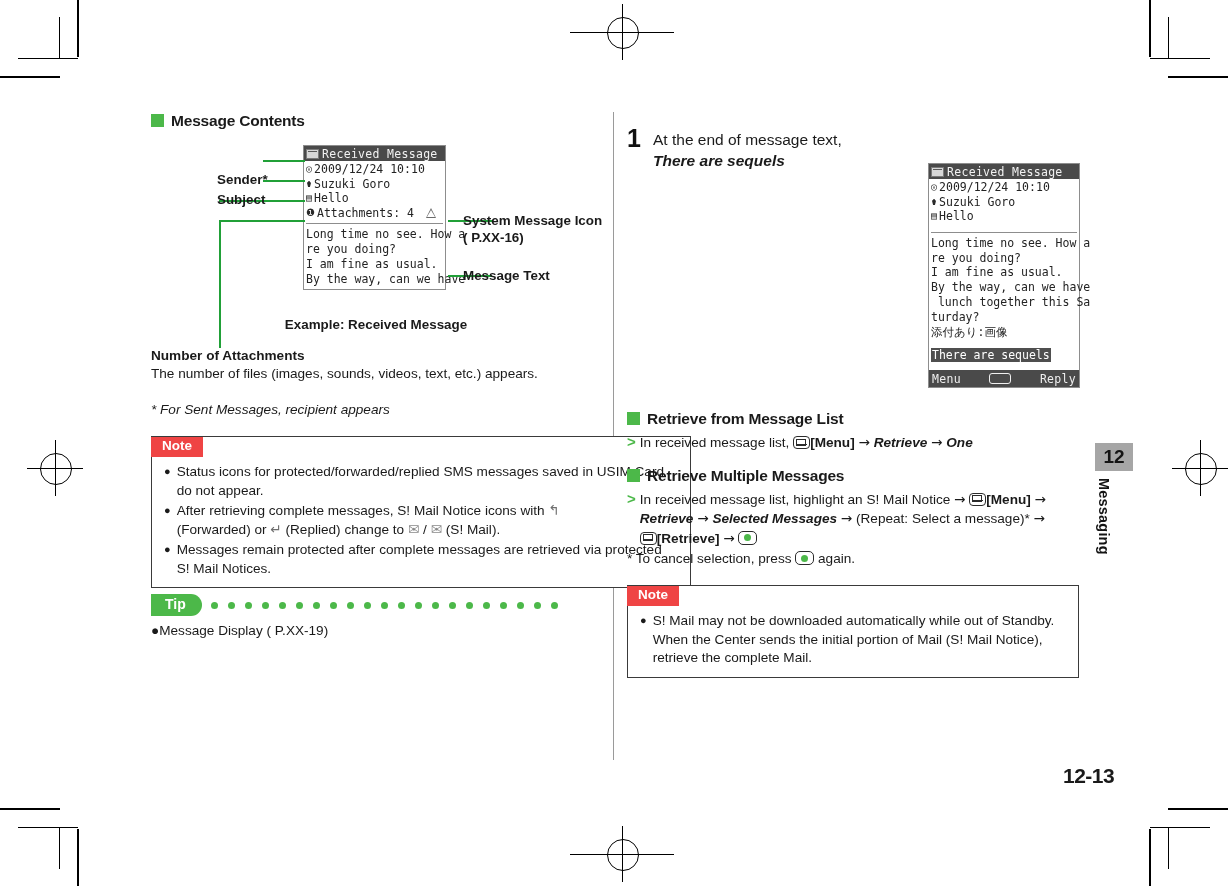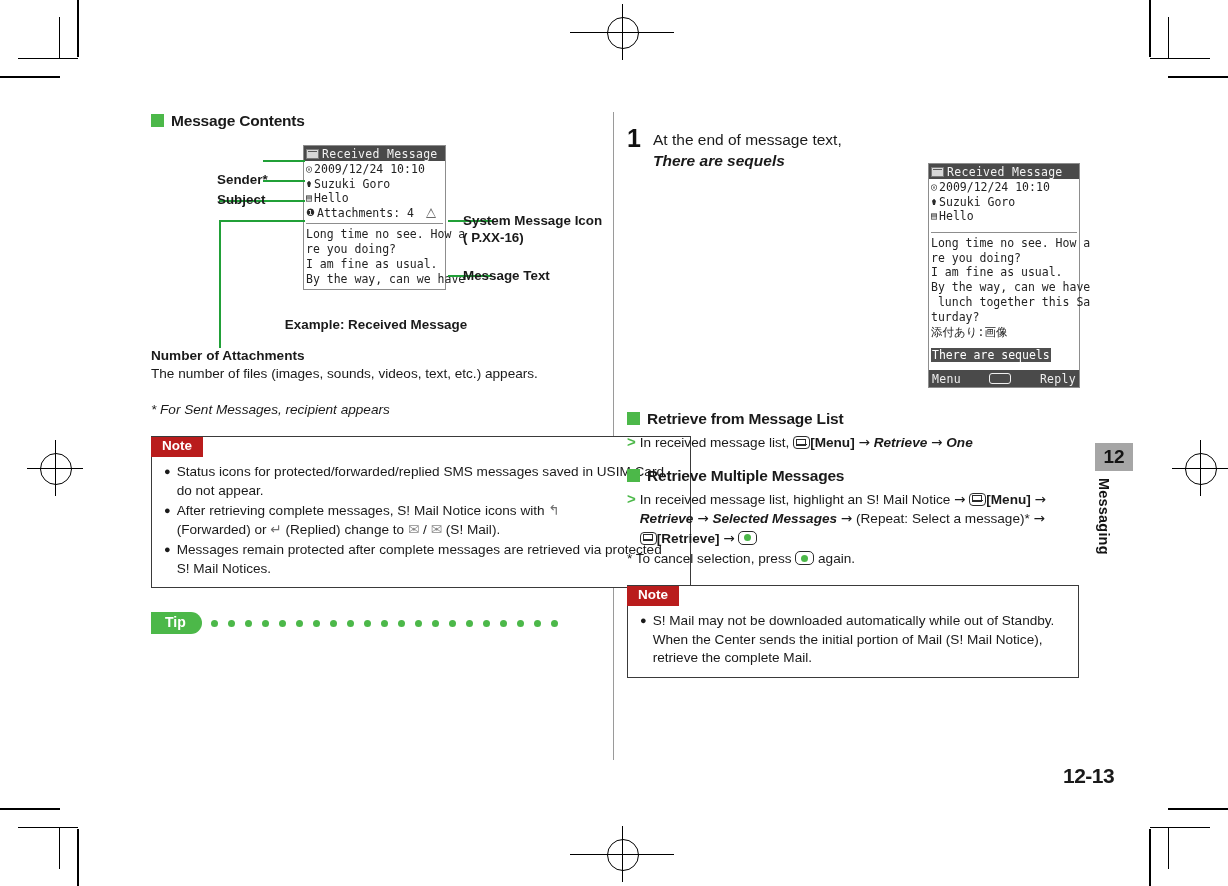--- a/index.html
+++ b/index.html
@@ -57,29 +57,29 @@
           vertical-align:-2px;position:relative;background:#fff;box-sizing:border-box;}
   .keyico .env{position:absolute;left:2px;top:1.5px;width:10px;height:7px;border:1px solid #2b2b2b;box-sizing:border-box;}
   .keyico .env:after{content:"";position:absolute;left:0;top:0;width:9.5px;height:4px;
           border-bottom:1px solid #2b2b2b;transform:skewY(0deg);}
   .keyico.ctr{width:19px;height:14px;border-radius:5px;}
   .keyico.ctr .dot{position:absolute;left:50%;top:50%;width:7px;height:7px;margin:-3.5px 0 0 -3.5px;
           border-radius:50%;background:#4cb849;}
 
   
   .notebox{border:1px solid #3a3a3a;margin-top:10px;position:relative;background:#fff;}
-  .notetab{background:#b91c1c;color:#fff;font-size:13.5px;font-weight:bold;
+  .notetab{background:#ef4444;color:#fff;font-size:13.5px;font-weight:bold;
            display:inline-block;padding:1px 11px 2px 11px;line-height:1.25;}
   .notebody{padding:3px 12px 9px 12px;}
   .nitem{display:flex;gap:6px;font-size:13.6px;line-height:1.36;margin-top:2px;}
   .nitem .bul{flex:0 0 auto;font-size:11px;line-height:1.6;}
   .nitem .ntxt{flex:1 1 auto;}
 
   
-  .tiprow{display:flex;align-items:center;gap:9px;margin-top:24px;}
+  .tiprow{display:flex;align-items:center;gap:9px;margin-top:6px;}
   .tippill{background:#4cb849;color:#fff;font-size:14px;font-weight:bold;
            padding:2px 16px 3px 14px;border-radius:0 11px 11px 0;line-height:1.2;}
   .dots{display:flex;gap:10px;align-items:center;flex:1 1 auto;}
   .dots i{width:7px;height:7px;border-radius:50%;background:#4cb849;display:block;}
   .tipline{font-size:13.6px;margin-top:7px;}
 
   
   .phone{background:#ffffff;border:1px solid #8d8d8d;box-sizing:border-box;
          font-family:"DejaVu Sans Mono","Liberation Mono",monospace;}
   .ph-title{background:#4a4a4a;color:#f2f2f2;font-size:11.5px;height:15px;
@@ -273,20 +273,23 @@
             <i></i>
             <i></i>
             <i></i>
             <i></i>
             <i></i>
             <i></i>
             <i></i>
             <i></i>
         </span>
       </div>
+      <div class="tipline">
+        <span>●</span><span>Message Display ( P.XX-19)</span>
+      </div>
     </div>
   </div>
 
   <div class="col-right">
 
 
     <div class="step" style="width:280px;">
       <div class="num">1</div>
       <div class="body">
         <div>At the end of message text,</div>

